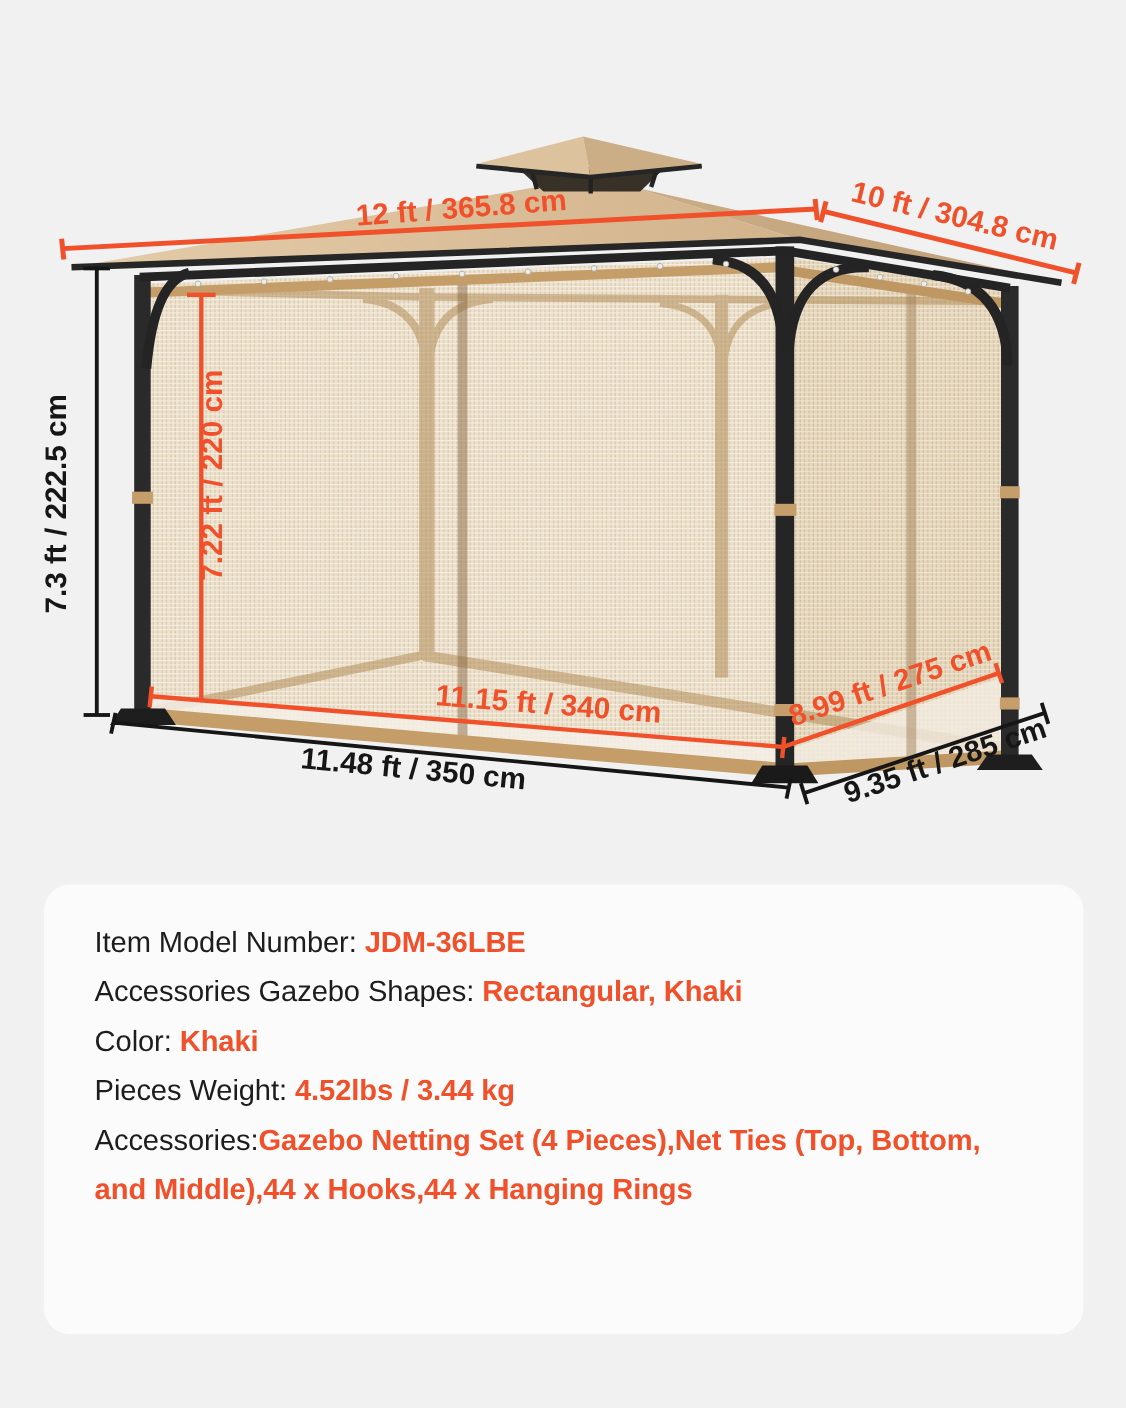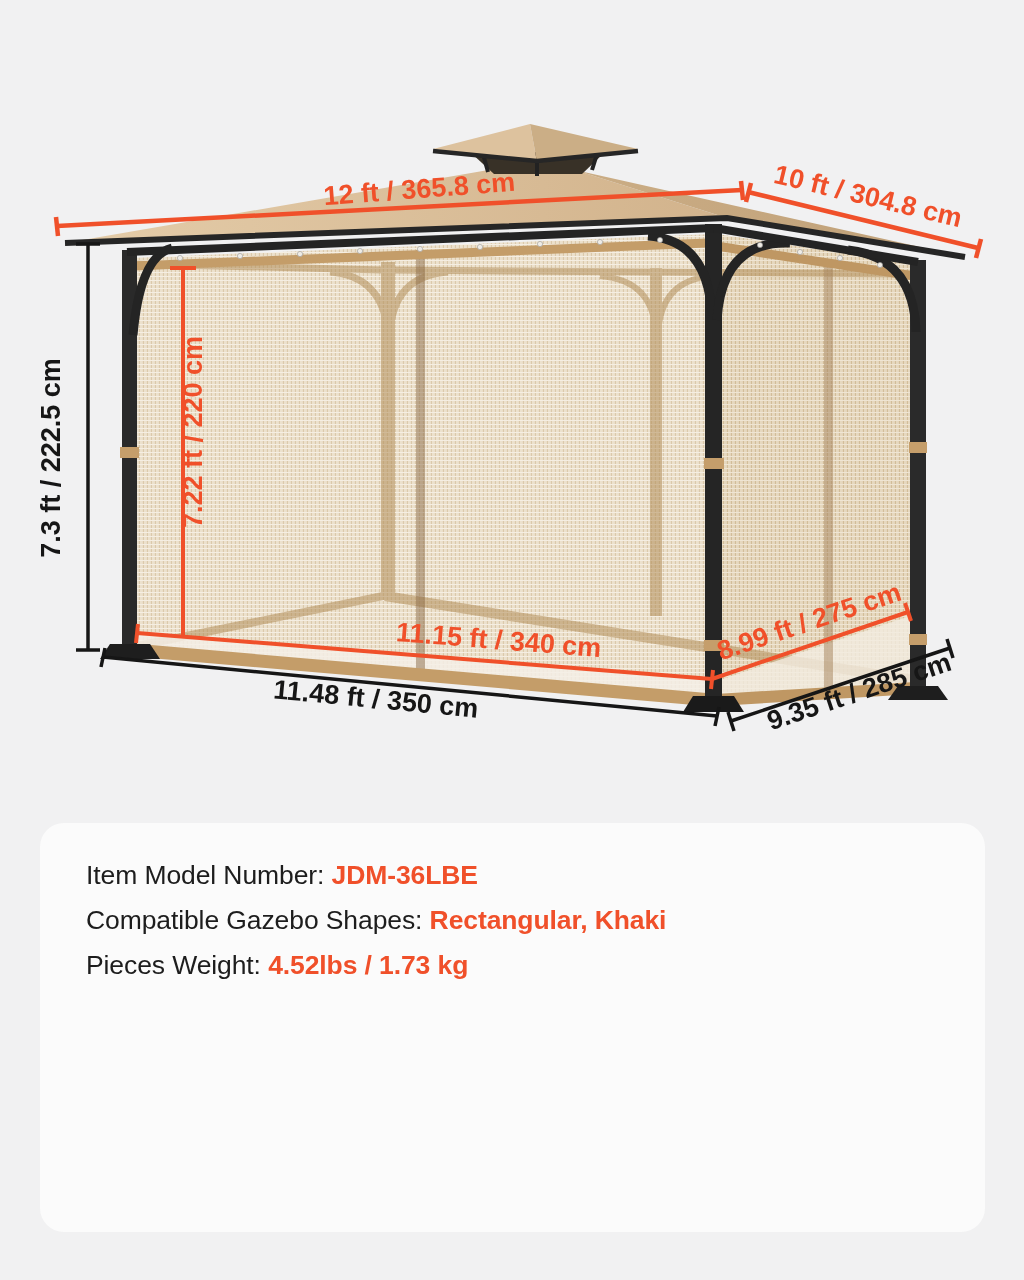--- a/index.html
+++ b/index.html
@@ -3,21 +3,21 @@
 <meta charset="utf-8">
 <style>
   html,body{margin:0;padding:0;}
   body{width:1024px;height:1280px;background:#f1f1f2;font-family:"Liberation Sans",sans-serif;overflow:hidden;}
   .stage{position:relative;width:1024px;height:1280px;}
   .illustration{position:absolute;left:0;top:0;width:1024px;height:800px;}
   .dim-label{font-family:"Liberation Sans",sans-serif;font-weight:700;font-size:27px;}
   .dim-orange{fill:#f0502a;}
   .dim-black{fill:#161616;}
   .spec-panel{
-    position:absolute;left:40px;top:823px;width:945px;height:409px;
+    position:absolute;left:40px;top:804px;width:945px;height:409px;
     background:#fbfbfb;border-radius:24px;box-sizing:border-box;
     padding:30px 42px 0 46px;
   }
   .spec-row{font-size:26.5px;line-height:45px;color:#1d1d1d;letter-spacing:-0.1px;}
   .spec-label{color:#1d1d1d;font-weight:400;}
   .spec-value{color:#f0502a;font-weight:700;}
 </style>
 </head>
 <body>
 
@@ -179,20 +179,26 @@
       </g>
       <text class="dim-label dim-black" x="862" y="700" text-anchor="middle" transform="rotate(-18.5 862 700)">9.35 ft / 285 cm</text>
     </g>
   </svg>
 
   <div class="spec-panel">
     <div class="spec-row">
       <span class="spec-label">Item Model Number: </span><span class="spec-value">JDM-36LBE</span>
     </div>
     <div class="spec-row">
-      <span class="spec-label">Compatible Gazebo Shapes: </span><span class="spec-value">Rectangular, Khaki</span>
-    </div>
-    <div class="spec-row">
-      <span class="spec-label">Pieces Weight: </span><span class="spec-value">4.52lbs / 1.73 kg</span>
+      <span class="spec-label">Accessories Gazebo Shapes: </span><span class="spec-value">Rectangular, Khaki</span>
+    </div>
+    <div class="spec-row">
+      <span class="spec-label">Color: </span><span class="spec-value">Khaki</span>
+    </div>
+    <div class="spec-row">
+      <span class="spec-label">Pieces Weight: </span><span class="spec-value">4.52lbs / 3.44 kg</span>
+    </div>
+    <div class="spec-row">
+      <span class="spec-label">Accessories:</span><span class="spec-value">Gazebo Netting Set (4 Pieces),Net Ties (Top, Bottom, and Middle),44 x Hooks,44 x Hanging Rings</span>
     </div>
   </div>
 
 </div>
 
 </body></html>

